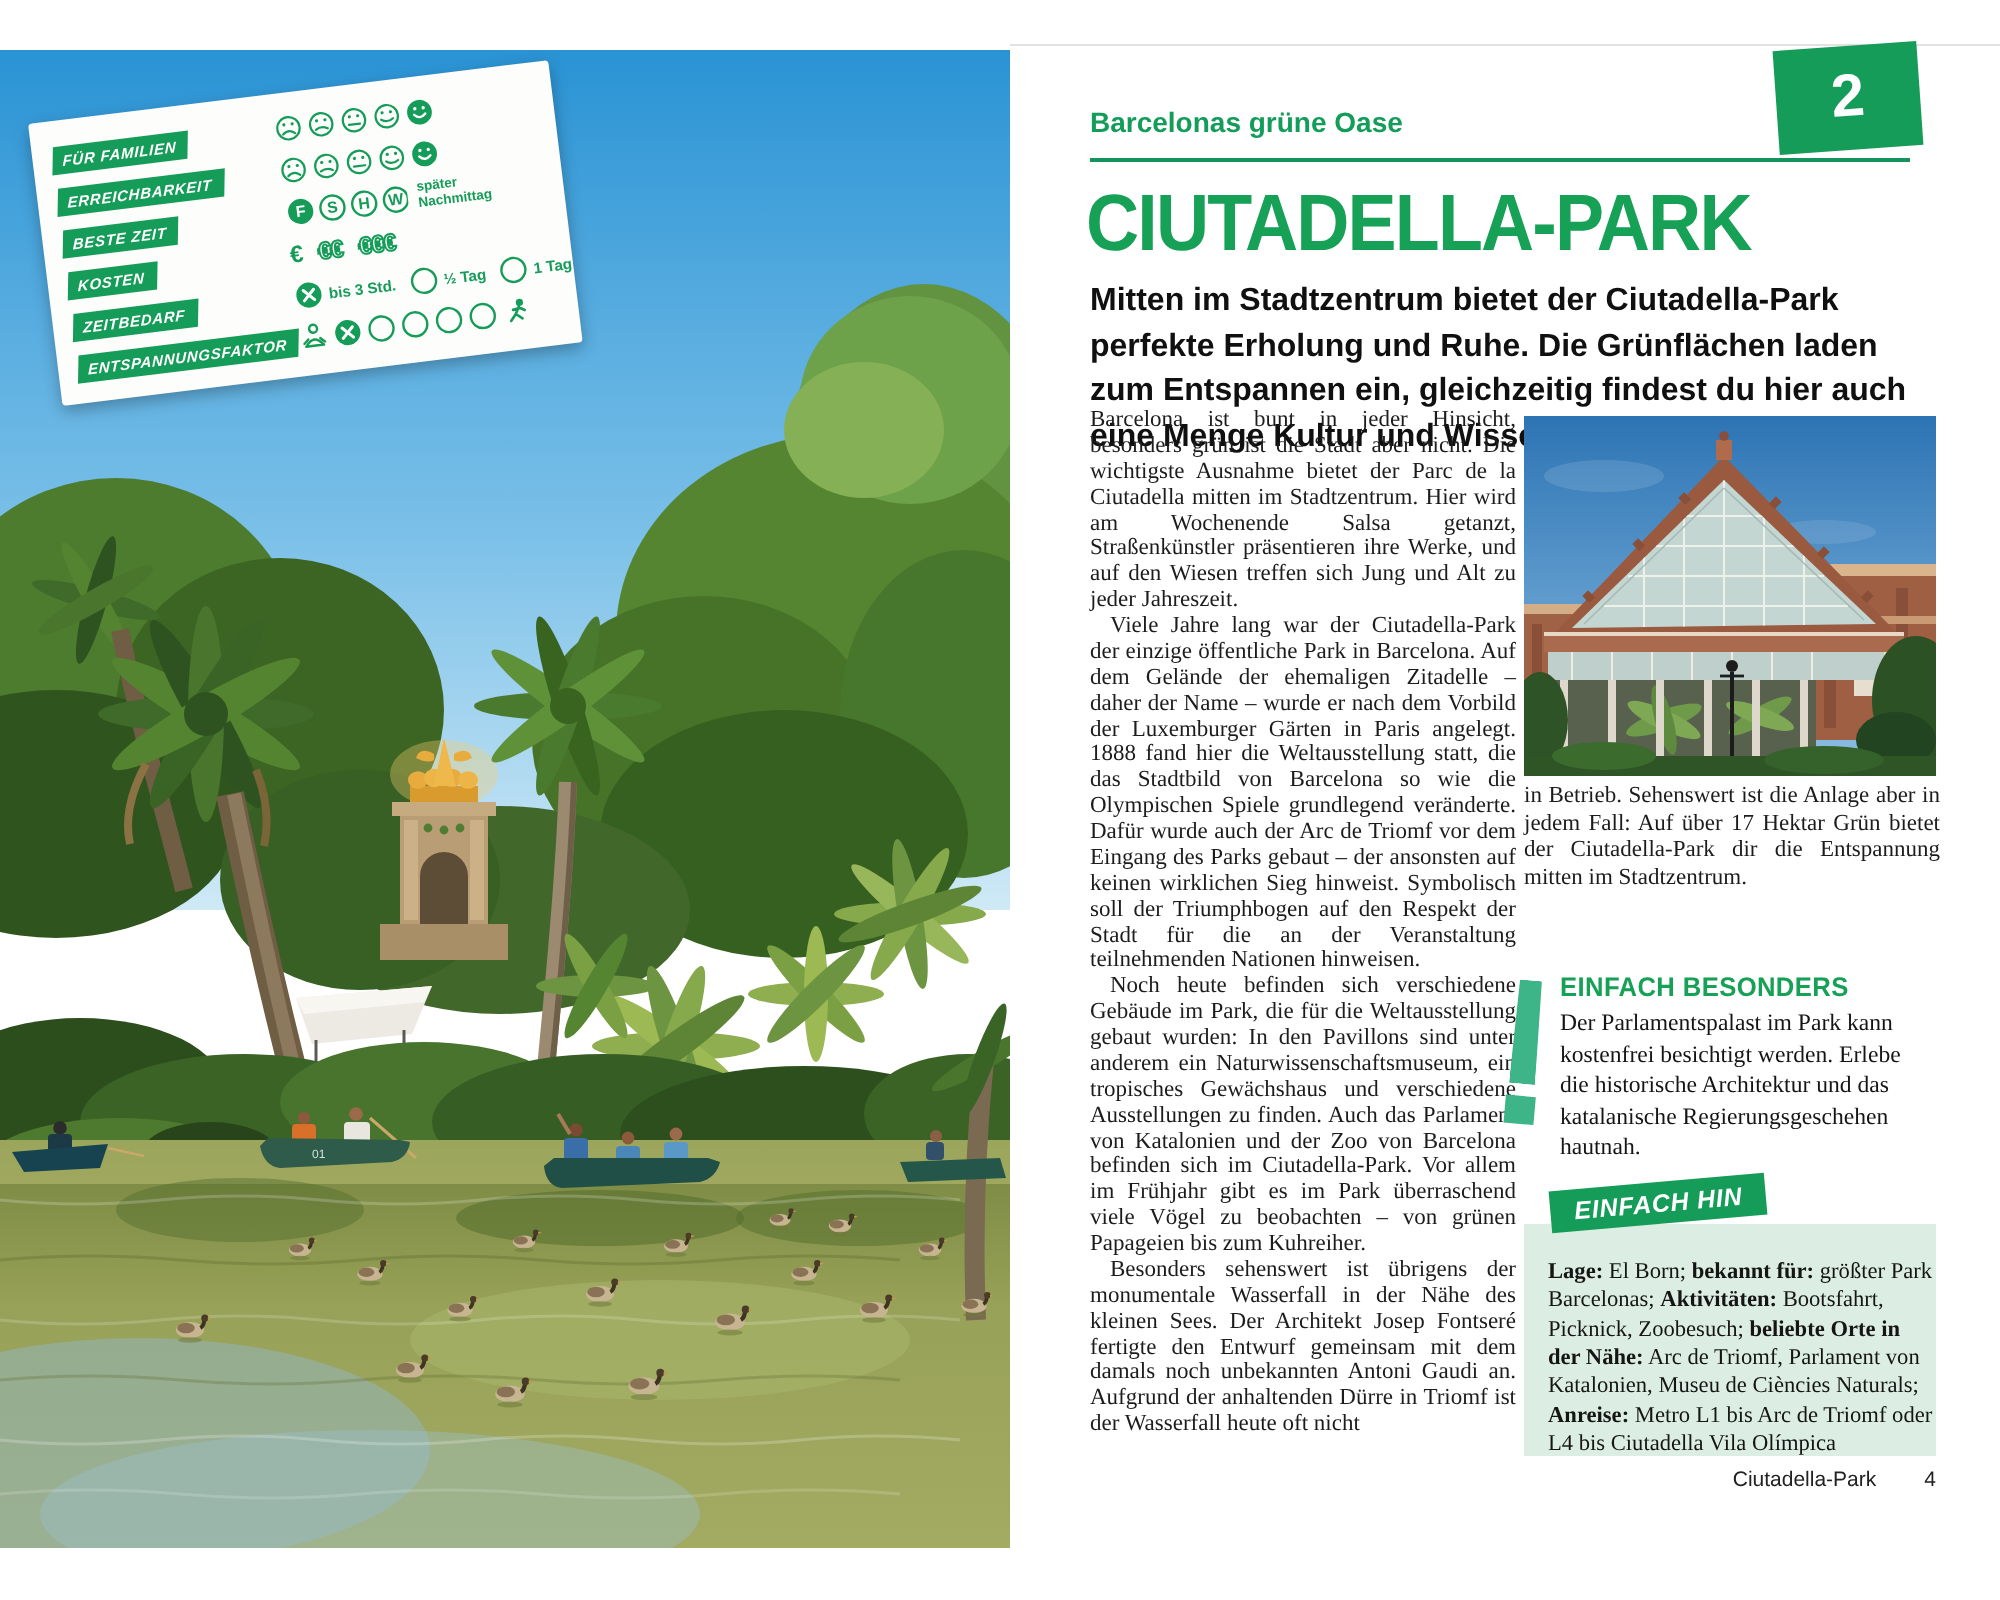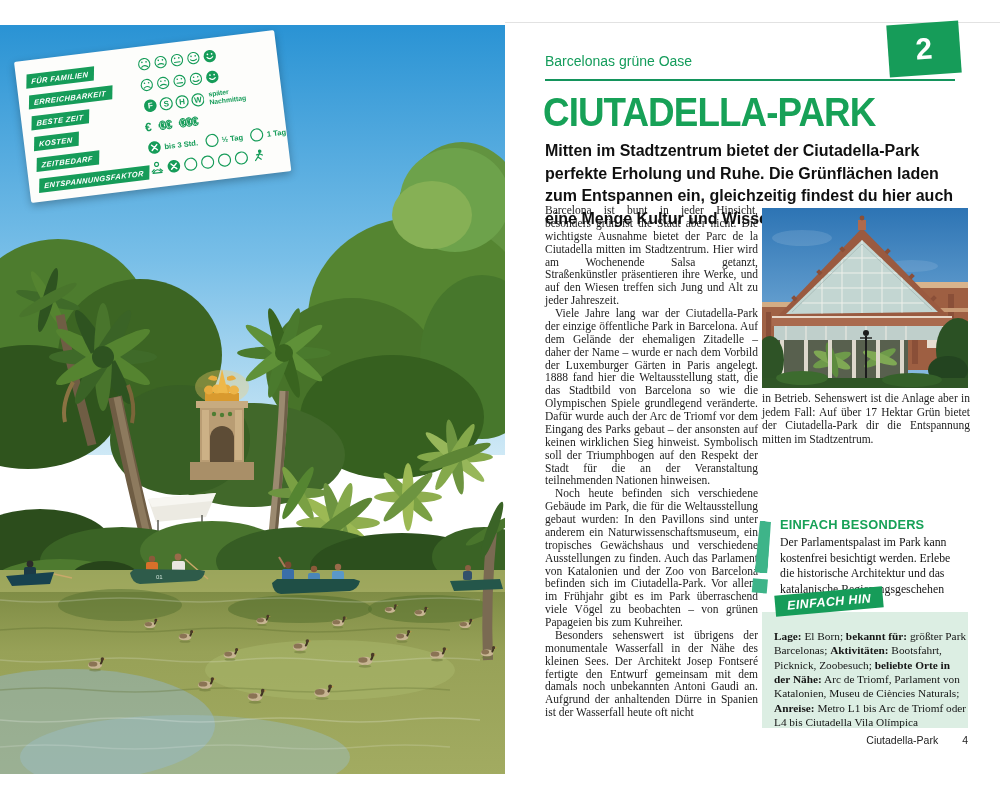--- a/index.html
+++ b/index.html
@@ -18,39 +18,39 @@
   .lg-row{display:grid;grid-template-columns:112px 1fr;align-items:center;margin-bottom:3px;min-height:15px;}
   .lg-chip{display:inline-block;background:#169c59;color:#fff;font-weight:bold;font-style:oblique;
     font-size:7.5px;letter-spacing:.4px;padding:2.5px 6px 2px 5px;transform:skewX(-8deg);white-space:nowrap;}
   .lg-icons{display:flex;align-items:center;gap:3px;color:#169c59;}
   .lg-note{font-size:6.8px;line-height:1.15;color:#169c59;font-weight:bold;margin-left:2px;}
   .euro{font-weight:bold;font-size:12px;color:#169c59;letter-spacing:-.5px;margin-right:5px;}
   .euro.outline{color:transparent;-webkit-text-stroke:1px #169c59;}
   .lg-time-label{font-size:7.6px;color:#169c59;font-weight:bold;margin-right:4px;white-space:nowrap;}
 
   
-  #kicker{left:545px;top:53px;font-size:14px;font-weight:normal;color:#149c5b;}
+  #kicker{left:545px;top:53px;font-size:14px;font-weight:bold;color:#149c5b;}
   #rule{left:545px;top:79px;width:410px;height:2px;background:#14945c;}
   #chapter-tab{left:888px;top:23px;width:72px;height:52px;background:#169c59;transform:rotate(-4deg);
     display:flex;align-items:center;justify-content:center;z-index:3;}
   #chapter-tab span{color:#fff;font-size:30px;font-weight:bold;}
   #page-top-line{left:505px;top:22px;width:495px;height:1px;background:#e2e2e2;}
 
   #title{left:543px;top:90px;width:430px;font-size:40px;font-weight:bold;color:#17a157;
     letter-spacing:-1px;transform:scaleX(.92);transform-origin:left;white-space:nowrap;}
   #intro{left:545px;top:140px;width:424px;font-size:16px;font-weight:bold;color:#101010;line-height:1.42;}
 
   .body-serif{font-family:"Liberation Serif",serif;color:#1c1c1c;}
   #col1{left:545px;top:204px;width:213px;font-size:11.5px;line-height:1.12;text-align:justify;}
   #col1 p{margin:0;}
   #col1 p + p{text-indent:10px;}
   #col2-photo{left:762px;top:208px;width:206px;height:180px;overflow:hidden;}
   #col2-text{left:762px;top:392px;width:208px;font-size:11.5px;line-height:1.18;text-align:justify;}
 
-  #besonders{left:753px;top:486px;width:218px;display:flex;gap:10px;margin-top:31px;}
+  #besonders{left:753px;top:486px;width:218px;display:flex;gap:10px;}
   #excl{width:17px;flex:0 0 17px;position:relative;transform:rotate(5deg);margin-top:4px;}
   #excl .bar{position:absolute;left:2px;top:0;width:13px;height:52px;background:#3eb489;
     clip-path:polygon(8% 0,92% 0,100% 100%,0 100%);}
   #excl .dot{position:absolute;left:1px;top:58px;width:15px;height:14px;background:#3eb489;}
   #besonders h3{margin:0 0 3px 0;font-size:13.5px;color:#17a157;letter-spacing:.2px;transform:scaleX(.95);transform-origin:left;white-space:nowrap;}
   #besonders .bes-text{font-family:"Liberation Serif",serif;font-weight:normal;font-size:11.8px;
     line-height:1.32;color:#151515;width:182px;}
 
   #hin-banner{left:775px;top:591px;background:#169c59;color:#fff;font-weight:bold;font-style:oblique;
     font-size:12.5px;letter-spacing:.4px;padding:4px 12px 3px 12px;transform:rotate(-5deg);z-index:2;}
@@ -424,21 +424,21 @@
   <div id="chapter-tab" class="abs">
     <span>2</span>
   </div>
   <h1 id="title" class="abs" style="margin:0;">CIUTADELLA-PARK</h1>
   <div id="intro" class="abs">Mitten im Stadtzentrum bietet der Ciutadella-Park perfekte Erholung und Ruhe. Die Grünflächen laden zum Entspannen ein, gleichzeitig findest du hier auch eine Menge Kultur und Wissenschaft.</div>
 
   <div id="col1" class="abs body-serif">
     <p>Barcelona ist bunt in jeder Hinsicht, besonders grün ist die Stadt aber nicht. Die wichtigste Ausnahme bietet der Parc de la Ciutadella mitten im Stadtzentrum. Hier wird am Wochenende Salsa getanzt, Straßenkünstler präsentieren ihre Werke, und auf den Wiesen treffen sich Jung und Alt zu jeder Jahreszeit.</p>
     <p>Viele Jahre lang war der Ciutadella-Park der einzige öffentliche Park in Barcelona. Auf dem Gelände der ehemaligen Zitadelle – daher der Name – wurde er nach dem Vorbild der Luxemburger Gärten in Paris angelegt. 1888 fand hier die Weltausstellung statt, die das Stadtbild von Barcelona so wie die Olympischen Spiele grundlegend veränderte. Dafür wurde auch der Arc de Triomf vor dem Eingang des Parks gebaut – der ansonsten auf keinen wirklichen Sieg hinweist. Symbolisch soll der Triumphbogen auf den Respekt der Stadt für die an der Veranstaltung teilnehmenden Nationen hinweisen.</p>
     <p>Noch heute befinden sich verschiedene Gebäude im Park, die für die Weltausstellung gebaut wurden: In den Pavillons sind unter anderem ein Naturwissenschaftsmuseum, ein tropisches Gewächshaus und verschiedene Ausstellungen zu finden. Auch das Parlament von Katalonien und der Zoo von Barcelona befinden sich im Ciutadella-Park. Vor allem im Frühjahr gibt es im Park überraschend viele Vögel zu beobachten – von grünen Papageien bis zum Kuhreiher.</p>
-    <p>Besonders sehenswert ist übrigens der monumentale Wasserfall in der Nähe des kleinen Sees. Der Architekt Josep Fontseré fertigte den Entwurf gemeinsam mit dem damals noch unbekannten Antoni Gaudi an. Aufgrund der anhaltenden Dürre in Spanien ist der Wasserfall heute oft nicht</p>
+    <p>Besonders sehenswert ist übrigens der monumentale Wasserfall in der Nähe des kleinen Sees. Der Architekt Josep Fontseré fertigte den Entwurf gemeinsam mit dem damals noch unbekannten Antoni Gaudi an. Aufgrund der anhaltenden Dürre in Triomf ist der Wasserfall heute oft nicht</p>
   </div>
 
   <div id="col2-photo" class="abs">
     <svg width="206" height="180" viewBox="0 0 206 180" xmlns="http://www.w3.org/2000/svg">
       <defs>
         <linearGradient id="gsky2" x1="0" y1="0" x2="0" y2="1">
           <stop offset="0" stop-color="#2d74b4"></stop>
             <stop offset="1" stop-color="#8fc0e4"></stop>
         </linearGradient>
         <clipPath id="ped">

